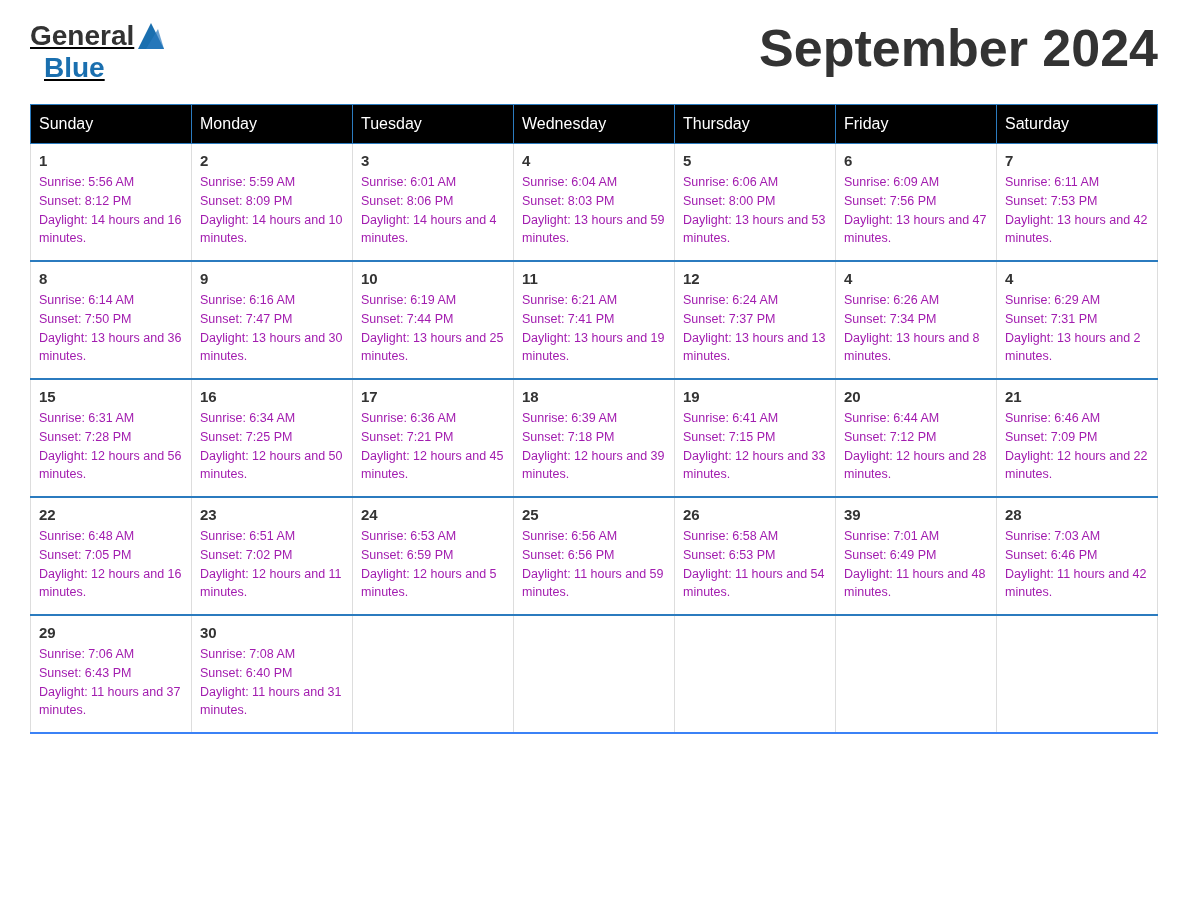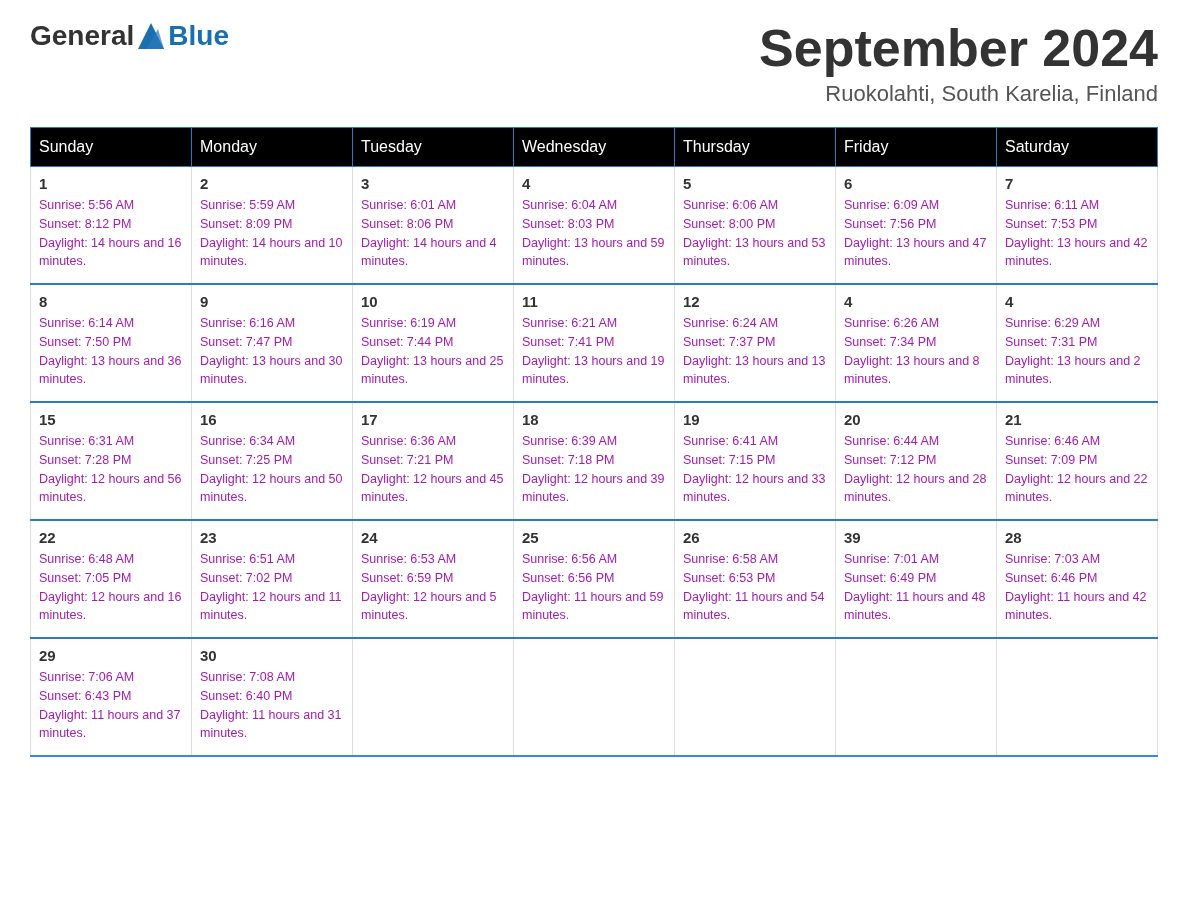--- a/index.html
+++ b/index.html
@@ -21,32 +21,33 @@
       font-weight: bold;
       color: #333;
     }
     .logo-icon {
       width: 30px;
       height: 30px;
       margin-left: 2px;
     }
     .logo-wrapper {
       display: flex;
-      flex-direction: row;
+      flex-direction: column;
       align-items: flex-start;
+      text-decoration: underline;
     }
     .logo-line1 {
       display: flex;
       align-items: center;
     }
     .logo-line2 {
       font-size: 28px;
       font-weight: bold;
       color: #1a6faf;
-      margin-left: 2px;
+      margin-left: 14px;
     }
     .title-area {
       text-align: right;
     }
     .calendar-title {
       font-size: 52px;
       font-weight: bold;
       color: #333;
       line-height: 1.1;
     }
@@ -111,21 +112,20 @@
       <span class="logo-text-general">General</span>
       <svg class="logo-icon" viewBox="0 0 30 30" xmlns="http://www.w3.org/2000/svg">
         <polygon points="2,28 15,2 28,28" fill="#1a6faf"></polygon>
         <polygon points="10,28 22,8 28,28" fill="#2b7bbf" opacity="0.7"></polygon>
       </svg>
     </div>
     <div class="logo-line2">Blue</div>
   </div>
   <div class="title-area">
     <div class="calendar-title">September 2024</div>
-    <div class="calendar-subtitle">Ruokolahti, South Karelia, Finland</div>
   </div>
 </div>
 
 <table>
   <thead>
     <tr>
     <th>Sunday</th>
         <th>Monday</th>
         <th>Tuesday</th>
         <th>Wednesday</th>

